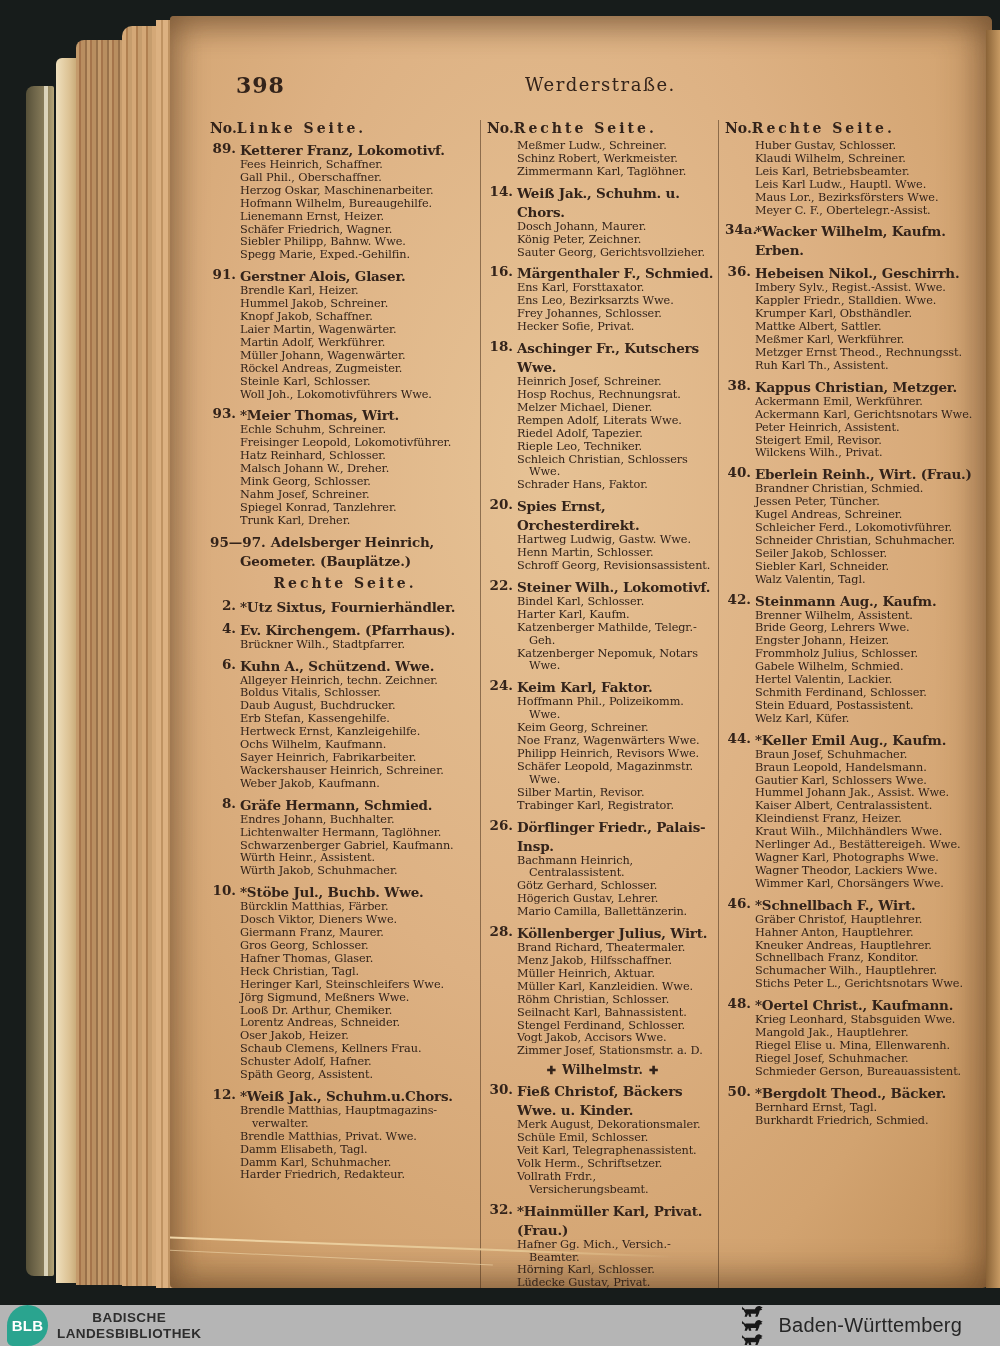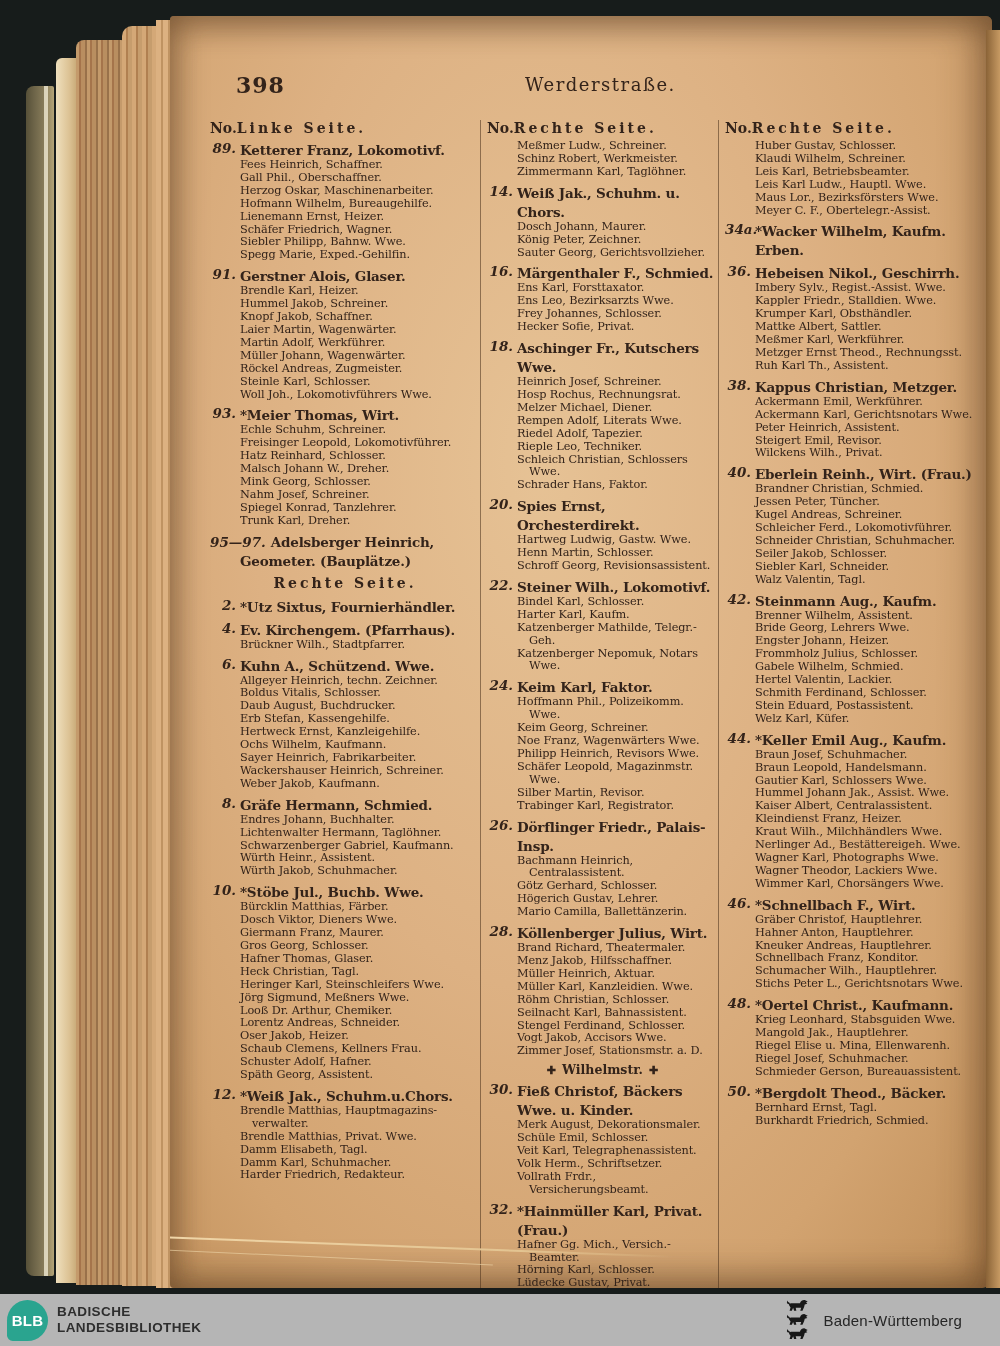--- a/index.html
+++ b/index.html
@@ -45,39 +45,39 @@
   .cols{position:absolute;top:104px;left:40px;width:770px;display:flex;align-items:stretch;}
   .col{box-sizing:border-box;}
   .col1{width:270px;}
   .col2{width:238px;border-left:1px solid rgba(72,47,25,.55);padding-left:6px;}
   .col3{width:262px;border-left:1px solid rgba(72,47,25,.55);padding-left:6px;}
   .col-header{display:flex;font-size:14px;font-weight:700;margin:0 0 4px 0;}
   .col-header .no{flex:none;}
   .col-header .side{flex:1;letter-spacing:3px;}
   .section{text-align:center;font-size:14px;font-weight:700;letter-spacing:3px;margin:5px 0 6px;}
   .entry{position:relative;padding-left:30px;margin-bottom:4px;}
-  .entry .num{position:absolute;left:0;top:0;width:26px;text-align:right;font-size:13.5px;line-height:16px;font-weight:700;font-style:italic;}
+  .entry .num{position:absolute;left:0;top:0;width:26px;text-align:right;font-size:13.5px;line-height:16px;font-weight:700;}
   .entry .num.wide{position:static;display:inline;margin-left:-30px;padding-right:5px;}
   .entry .head{font-size:13.5px;line-height:16px;font-weight:700;letter-spacing:-0.2px;}
   .res{font-size:11.3px;line-height:12.9px;padding-left:12px;text-indent:-12px;letter-spacing:-0.1px;}
   .cont{margin-bottom:4px;}
   .cross-row{text-align:center;font-size:12.5px;font-weight:700;margin:3px 0 4px;}
   .cross-row .cross{font-size:11px;padding:0 6px;}
   
-  .footer{position:absolute;left:0;bottom:0;width:1000px;height:52px;background:#b5b5b5;
+  .footer{position:absolute;left:0;bottom:0;width:1000px;height:41px;background:#b5b5b5;
     display:flex;align-items:center;justify-content:space-between;
-    font-family:"Liberation Sans", sans-serif;}
+    font-family:"Liberation Sans", sans-serif;text-align:center;}
   .blb{display:flex;align-items:center;gap:9px;margin-left:7px;}
   .blb-logo{width:41px;height:41px;background:#2aa48f;border-radius:50% 50% 50% 14%;
     display:flex;align-items:center;justify-content:center;}
   .blb-logo span{color:#ffffff;font-weight:700;font-size:15px;letter-spacing:.2px;}
   .blb-text{color:#2e2e2e;font-weight:700;font-size:13.5px;line-height:16px;letter-spacing:.4px;}
   .bw{display:flex;align-items:center;gap:10px;margin-right:38px;}
   .lions{width:34px;height:42px;}
-  .bw-label{color:#262626;font-size:15px;font-weight:400;letter-spacing:.2px;}
+  .bw-label{color:#262626;font-size:20px;font-weight:400;letter-spacing:.2px;}
 </style>
 </head>
 <body>
 
 <div class="stack">
   <div class="cover-edge"></div>
   <div class="edge-a"></div>
   <div class="edge-b"></div>
   <div class="edge-c"></div>
   <div class="edge-d"></div>

